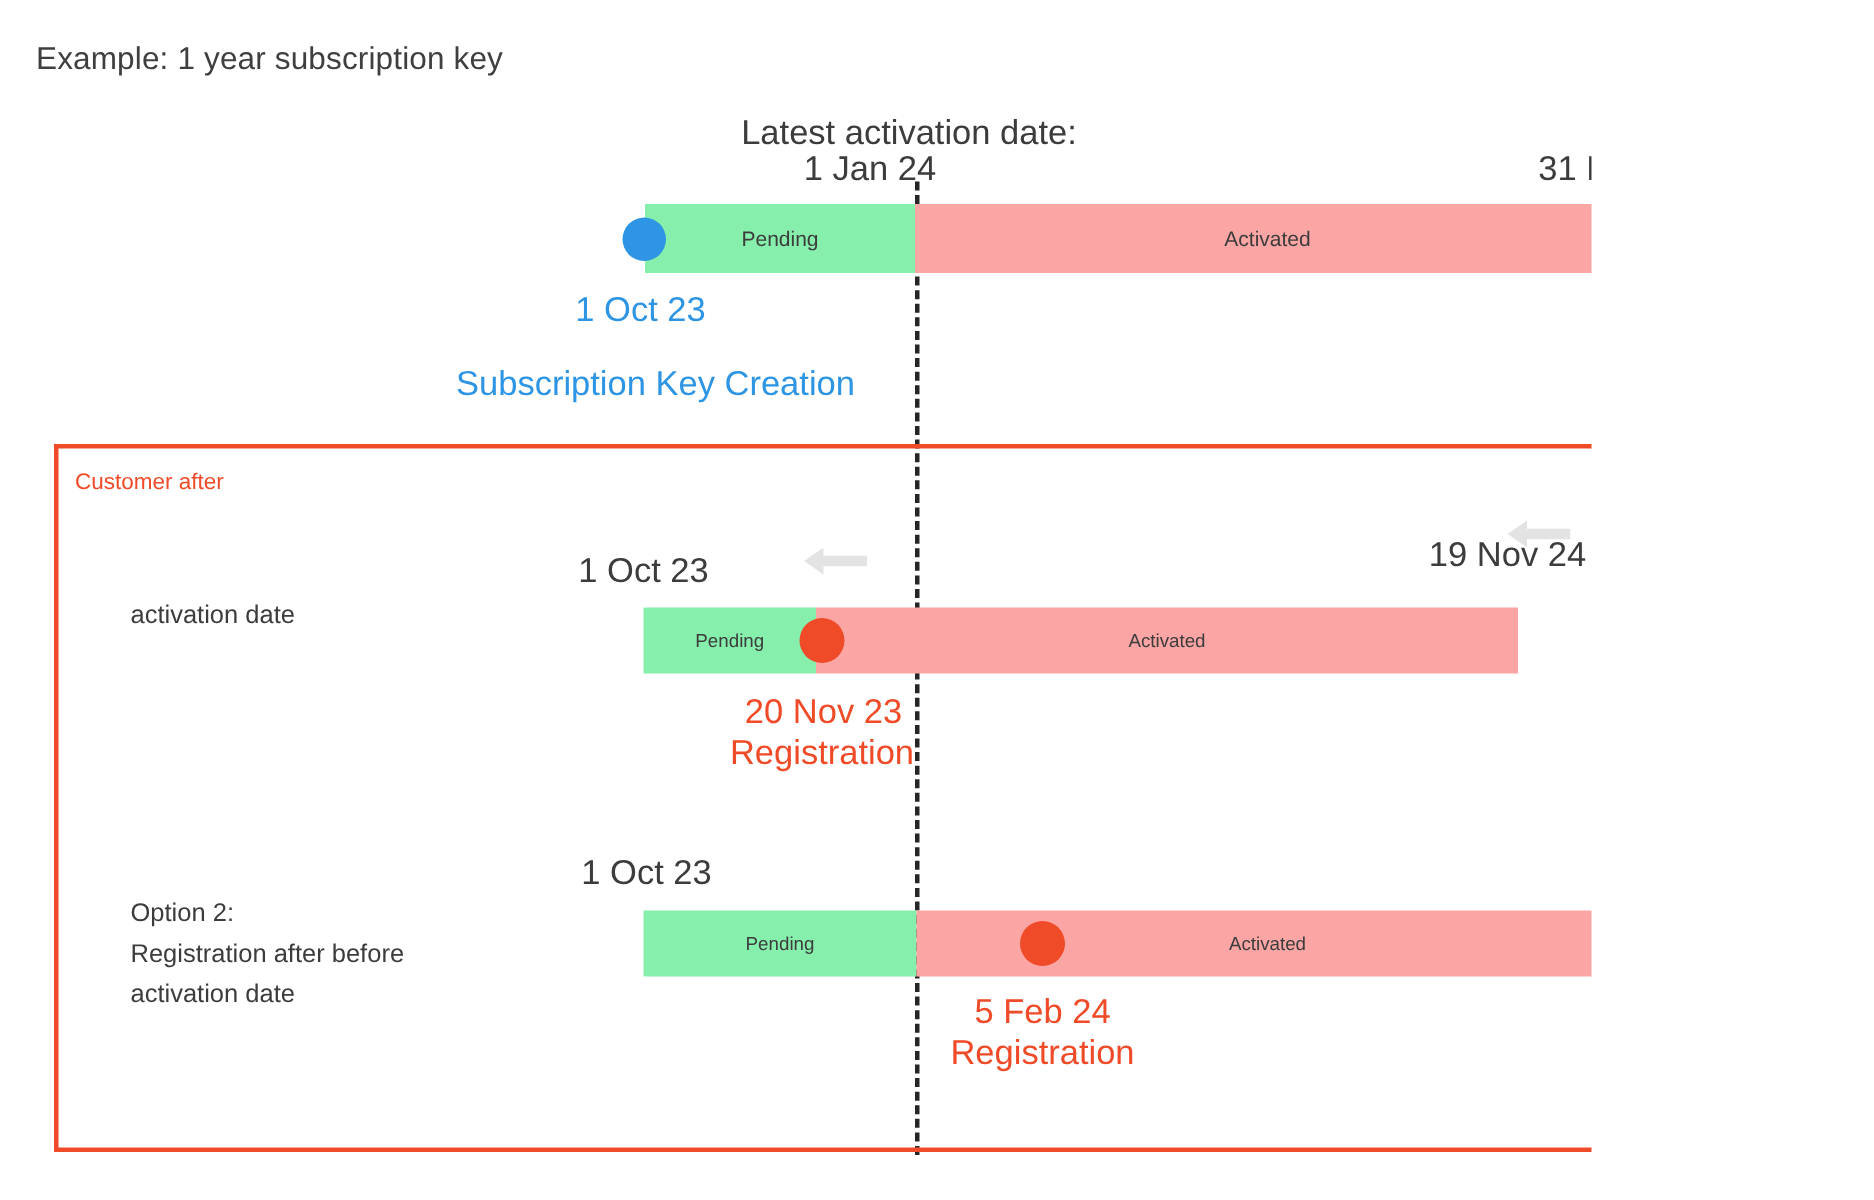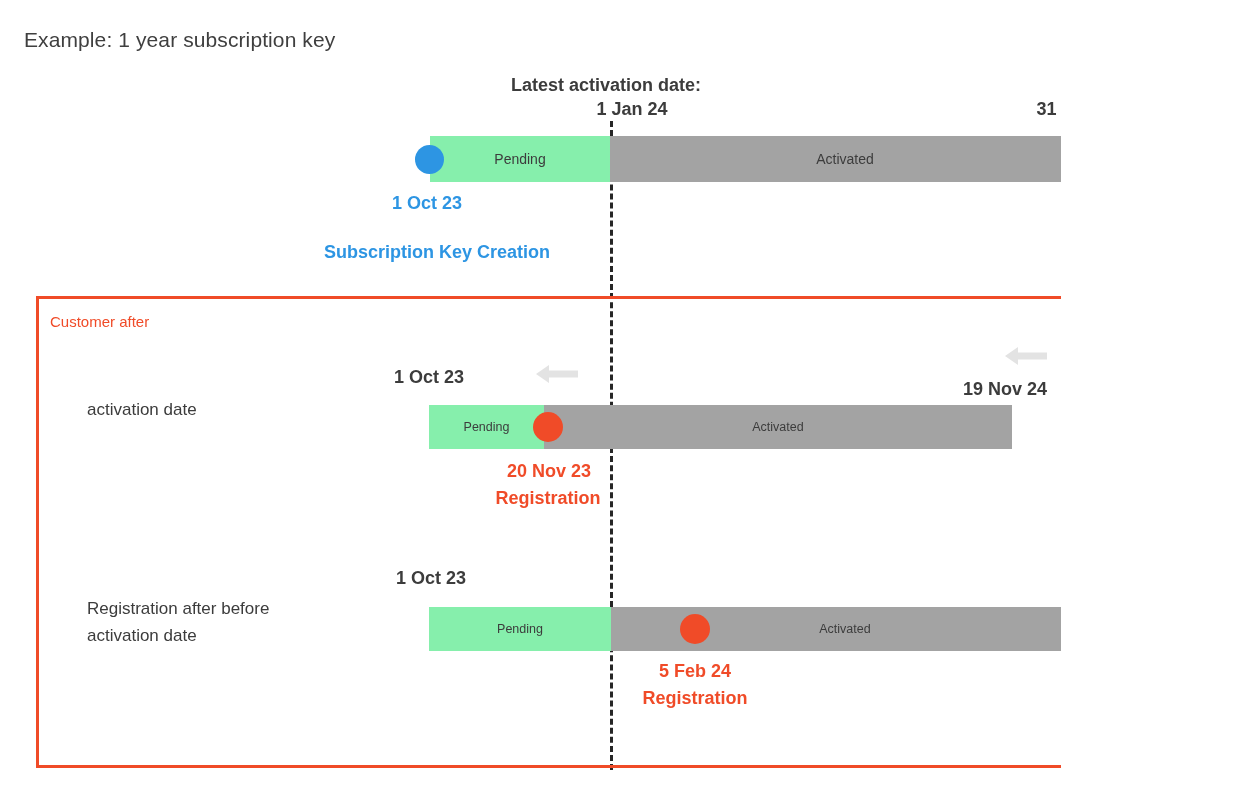--- a/index.html
+++ b/index.html
@@ -40,44 +40,43 @@
   .seg {
     display: flex;
     align-items: center;
     justify-content: center;
     font-size: 14px;
     color: #3c3c3c;
     box-sizing: border-box;
     white-space: nowrap;
   }
   .seg-pending { background: #86efac; }
-  .seg-activated { background: #a3a3a3; }
+  .seg-activated { background: #fca5a5; }
 
   .bar-small { height: 44px; }
   .bar-small .seg { font-size: 12.5px; }
 
   
   .dot {
     border-radius: 50%;
   }
   .dot-blue { background: #2d95e3; }
   .dot-red  { background: #f04b28; }
 
   
   .vline {
     width: 0;
     border-left: 3px dashed #262626;
   }
 
   
   .lbl {
-    font-size: 18px;
+    font-size: 23px;
     white-space: nowrap;
     color: #3c3c3c;
-    font-weight: bold;
   }
   .lbl-blue { color: #2d95e3; }
   .lbl-red  { color: #f04b28; }
   .center   { text-align: center; transform: translateX(-50%); }
 
   
   .opt-desc {
     font-size: 17px;
     line-height: 27px;
     color: #3c3c3c;
@@ -104,21 +103,21 @@
 
 <div id="canvas">
 
   <div class="abs page-title">Example: 1 year subscription key</div>
 
   <div class="abs vline" style="left:610px; top:121px; height:649px;"></div>
 
   <div class="abs vline" style="left:1078px; top:121px; height:534px;"></div>
 
   <div class="abs lbl center" style="left:606px; top:75px;">Latest activation date:</div>
-  <div class="abs lbl center" style="left:632px; top:99px;">1 Jan 24</div>
+  <div class="abs lbl center" style="left:580px; top:99px;">1 Jan 24</div>
   <div class="abs lbl center" style="left:1078px; top:99px;">31 Dec 24</div>
 
   <div class="abs bar" style="left:430px; top:136px; width:650px;">
     <div class="seg seg-pending" style="width:180px;">Pending</div>
     <div class="seg seg-activated" style="width:470px;">Activated</div>
   </div>
 
   <div class="abs dot dot-blue" style="left:415px; top:145px; width:29px; height:29px;"></div>
 
   <div class="abs lbl lbl-blue center" style="left:427px; top:193px;">1 Oct 23</div>
@@ -132,39 +131,40 @@
   </div>
 
   <div class="abs lbl center" style="left:429px; top:367px;">1 Oct 23</div>
 
   <div class="abs" style="left:536px; top:363px;">
     <svg class="arrow-icon" width="42" height="22" viewBox="0 0 42 22" aria-hidden="true">
       <polygon points="0,11 13,2 13,7.5 42,7.5 42,14.5 13,14.5 13,20" fill="#e3e3e3"></polygon>
     </svg>
   </div>
 
-  <div class="abs lbl center" style="left:1005px; top:379px;">19 Nov 24</div>
+  <div class="abs lbl center" style="left:1005px; top:356px;">19 Nov 24</div>
 
   <div class="abs" style="left:1005px; top:345px;">
     <svg class="arrow-icon" width="42" height="22" viewBox="0 0 42 22" aria-hidden="true">
       <polygon points="0,11 13,2 13,7.5 42,7.5 42,14.5 13,14.5 13,20" fill="#e3e3e3"></polygon>
     </svg>
   </div>
 
   <div class="abs bar bar-small" style="left:429px; top:405px; width:583px;">
     <div class="seg seg-pending" style="width:115px;">Pending</div>
     <div class="seg seg-activated" style="width:468px;">Activated</div>
   </div>
 
   <div class="abs dot dot-red" style="left:533px; top:412px; width:30px; height:30px;"></div>
 
   <div class="abs lbl lbl-red center" style="left:549px; top:461px;">20 Nov 23</div>
   <div class="abs lbl lbl-red center" style="left:548px; top:488px;">Registration</div>
 
   <div class="abs opt-desc" style="left:87px; top:595px;">
+    <div>Option 2:</div>
     <div>Registration after before</div>
     <div>activation date</div>
   </div>
 
   <div class="abs lbl center" style="left:431px; top:568px;">1 Oct 23</div>
 
   <div class="abs bar bar-small" style="left:429px; top:607px; width:650px;">
     <div class="seg seg-pending" style="width:182px;">Pending</div>
     <div class="seg seg-activated" style="width:468px;">Activated</div>
   </div>

